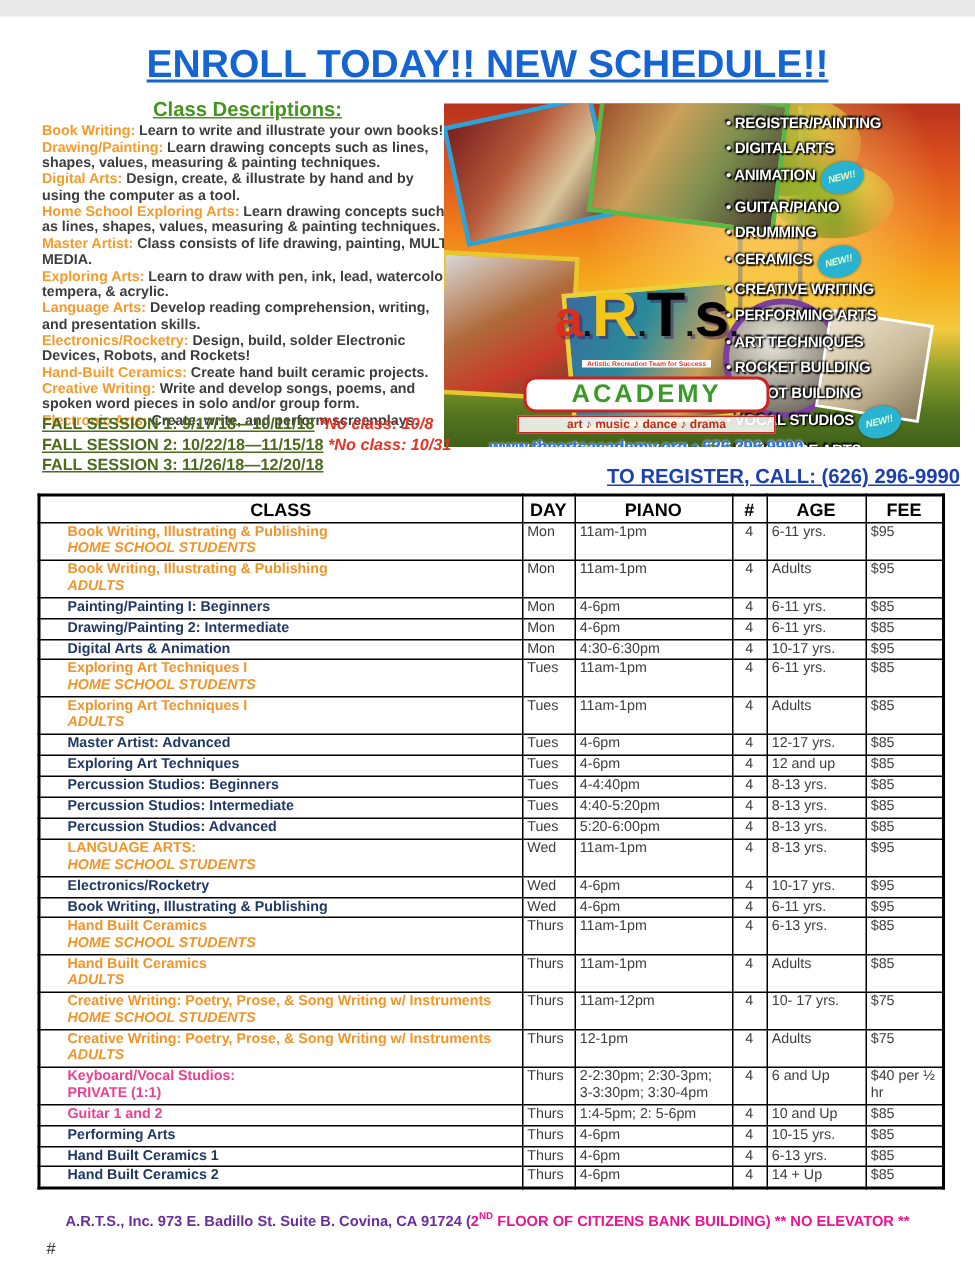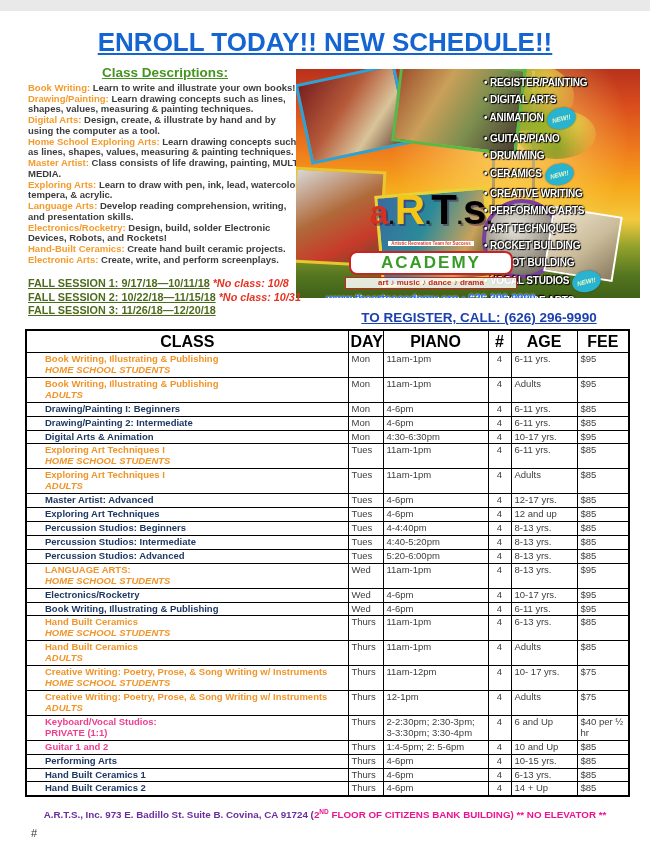--- a/index.html
+++ b/index.html
@@ -70,29 +70,29 @@
   .arts-sub{font-size:4.5px;font-weight:bold;color:#e23a2a;background:#fff;display:inline-block;
     padding:0 3px;margin-top:1px;}
   .academy-box{margin:2px auto 0;width:160px;background:#ffffff;border:2px solid #cc2222;
     border-radius:8px;font-size:17px;font-weight:bold;letter-spacing:2px;color:#3a9a28;line-height:1.15;}
   .tagline{margin:2px auto 0;width:170px;background:rgba(255,255,255,.85);border:1px solid #cc2222;
     font-size:8px;font-weight:bold;color:#c22a1a;line-height:1.3;}
   .website{margin-top:3px;font-size:11px;font-weight:bold;color:#2a6ff0;white-space:nowrap;
     text-shadow:0 0 2px #fff,1px 1px 0 #fff;}
 
   
-  .register-line{position:absolute;left:318px;top:299px;width:322px;text-align:center;
+  .register-line{position:absolute;left:318px;top:299px;width:322px;text-align:right;
     font-size:13.5px;font-weight:bold;color:#1c40b0;text-decoration:underline;}
 
   
   .schedule{position:absolute;left:25px;top:318px;width:603px;}
   table{border-collapse:collapse;width:603px;table-layout:fixed;}
   th,td{border:1px solid #000;vertical-align:top;box-sizing:border-box;}
   table{border:2px solid #000;}
-  th{font-size:16px;font-weight:bold;color:#000;text-align:center;padding:1.5px 2px;}
+  th{font-size:12px;font-weight:bold;color:#000;text-align:center;padding:1.5px 2px;}
   td{font-size:9.5px;line-height:1.15;color:#3d3d3d;padding:1px 3px;}
   td.c-class{padding-left:18px;}
   .cls{font-weight:bold;}
   .sub{font-weight:bold;font-style:italic;}
   .row-orange .cls,.row-orange .sub{color:#f0952a;}
   .row-navy .cls{color:#1f3864;}
   .row-pink .cls,.row-pink .sub{color:#ed3f8f;}
   .row-pink .sub{font-style:normal;}
   td.c-num{text-align:center;}
 
@@ -115,20 +115,21 @@
     <div id="desc-list">
         <div class="desc-item"><span class="term">Book Writing:</span><span class="text"> Learn to write and illustrate your own books!</span></div>
         <div class="desc-item"><span class="term">Drawing/Painting:</span><span class="text"> Learn drawing concepts such as lines, shapes, values, measuring &amp; painting techniques.</span></div>
         <div class="desc-item"><span class="term">Digital Arts:</span><span class="text"> Design, create, &amp; illustrate by hand and by using the computer as a tool.</span></div>
         <div class="desc-item"><span class="term">Home School Exploring Arts:</span><span class="text"> Learn drawing concepts such as lines, shapes, values, measuring &amp; painting techniques.</span></div>
         <div class="desc-item"><span class="term">Master Artist:</span><span class="text"> Class consists of life drawing, painting, MULT-MEDIA.</span></div>
         <div class="desc-item"><span class="term">Exploring Arts:</span><span class="text"> Learn to draw with pen, ink, lead, watercolor, tempera, &amp; acrylic.</span></div>
         <div class="desc-item"><span class="term">Language Arts:</span><span class="text"> Develop reading comprehension, writing, and presentation skills.</span></div>
         <div class="desc-item"><span class="term">Electronics/Rocketry:</span><span class="text"> Design, build, solder Electronic Devices, Robots, and Rockets!</span></div>
         <div class="desc-item"><span class="term">Hand-Built Ceramics:</span><span class="text"> Create hand built ceramic projects.</span></div>
+        <div class="desc-item"><span class="term">Creative Writing:</span><span class="text"> Write and develop songs, poems, and spoken word pieces in solo and/or group form.</span></div>
         <div class="desc-item"><span class="term">Electronic Arts:</span><span class="text"> Create, write, and perform screenplays.</span></div>
       </div>
   </div>
 
   <div class="artwork">
     <div class="trunk" style="left:196px;top:12px;height:150px;"></div>
     <div class="trunk" style="left:236px;top:2px;height:170px;"></div>
     <div class="foliage" style="left:168px;top:-8px;width:110px;height:70px;"></div>
     <div class="foliage" style="left:220px;top:40px;width:80px;height:50px;"></div>
     <div class="photo photo-1"></div>
@@ -210,21 +211,21 @@
               <div class="sub">ADULTS</div>
             </td>
             <td class="c-day">Mon</td>
             <td class="c-time">11am-1pm</td>
             <td class="c-num">4</td>
             <td class="c-age">Adults</td>
             <td class="c-fee">$95</td>
           </tr>
           <tr class="row-navy">
             <td class="c-class">
-              <div class="cls">Drawing/Painting I: Beginners</div>
+              <div class="cls">Painting/Painting I: Beginners</div>
             </td>
             <td class="c-day">Mon</td>
             <td class="c-time">4-6pm</td>
             <td class="c-num">4</td>
             <td class="c-age">6-11 yrs.</td>
             <td class="c-fee">$85</td>
           </tr>
           <tr class="row-navy">
             <td class="c-class">
               <div class="cls">Drawing/Painting 2: Intermediate</div>

